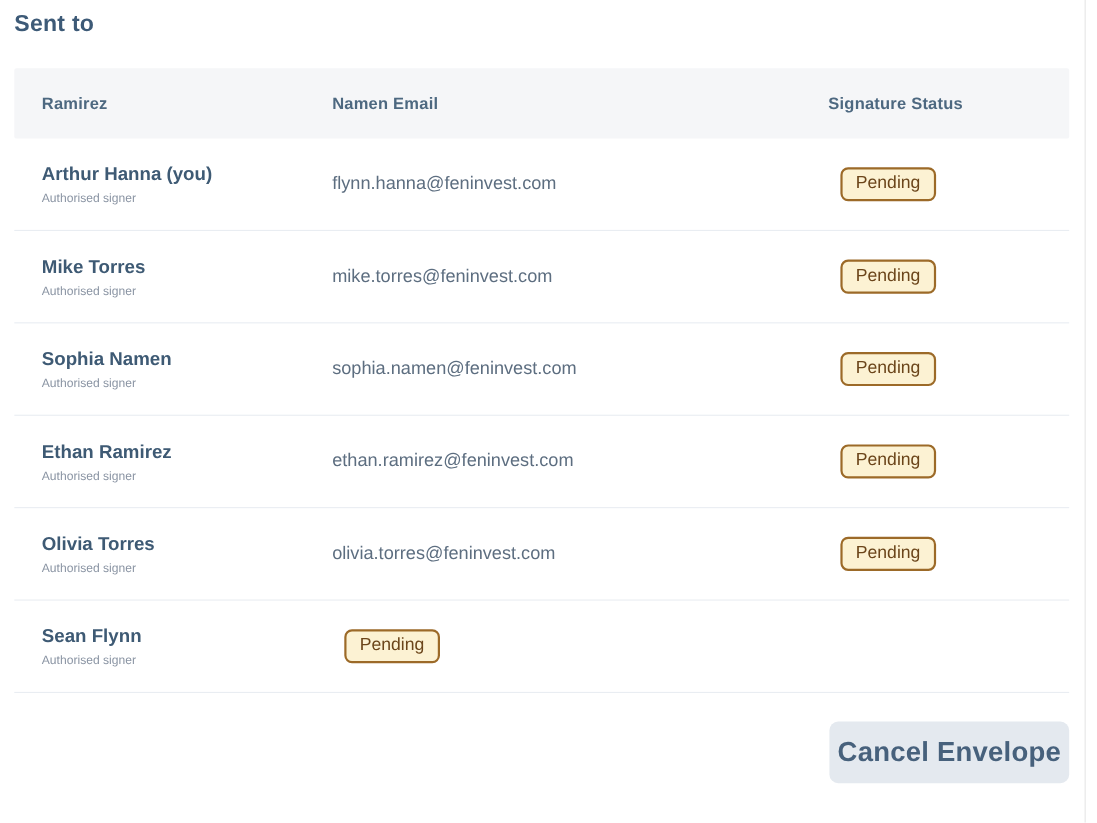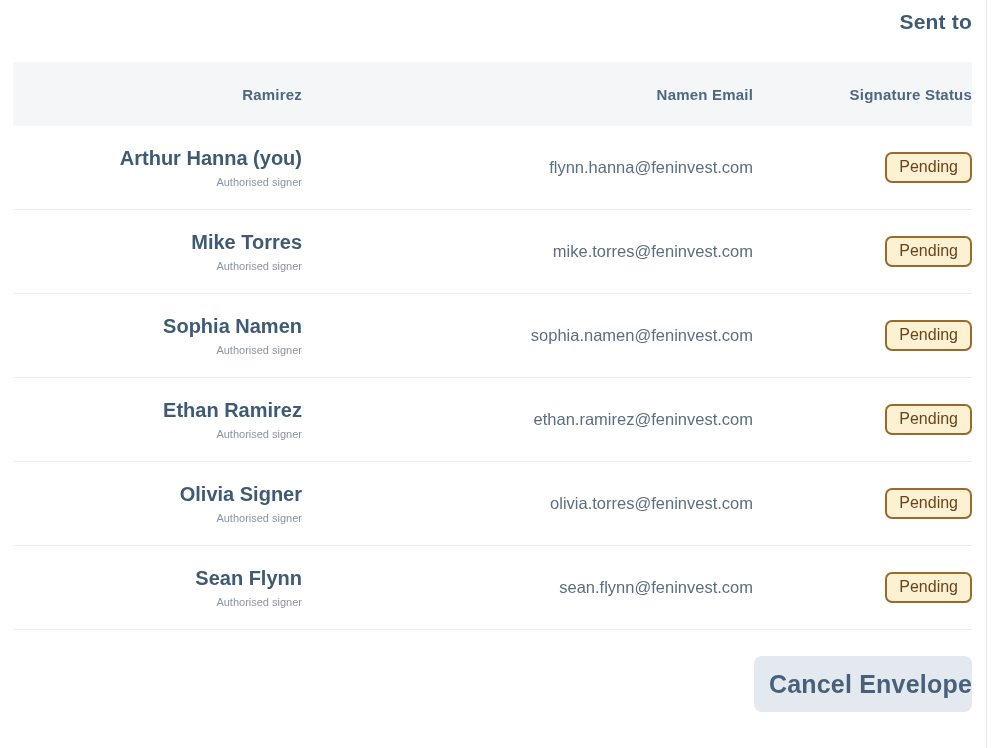--- a/index.html
+++ b/index.html
@@ -1,15 +1,15 @@
 <!DOCTYPE html>
 <html style="--title-color: #3d5a77; --header-bg: #f5f6f8; --header-text: #4d6880; --name-color: #3e5a74; --role-color: #8a94a3; --email-color: #5d6e80; --divider: #e9edf2; --badge-bg: #fcf2d3; --badge-border: #9c6a28; --badge-text: #6b451a; --button-bg: #e4e9ef; --button-text: #47617c;"><head>
 <meta charset="utf-8">
 <style>
-  * { margin: 0; padding: 0; box-sizing: border-box; text-align: right; }
+  * { margin: 0; padding: 0; box-sizing: border-box; }
   html, body {
     width: 997px; height: 748px;
     background: #ffffff;
     font-family: "Liberation Sans", "DejaVu Sans", sans-serif;
     overflow: hidden;
   }
   .page {
     position: relative;
     width: 997px; height: 748px;
   }
@@ -42,21 +42,21 @@
   .th:first-child { padding-left: 25px; }
   .row {
     display: grid;
     grid-template-columns: 289px 451px 1fr;
     align-items: center;
     height: 84px;
     border-bottom: 1px solid var(--divider, #e9edf2);
   }
   .name-cell { padding-left: 25px; }
   .signer-name {
-    font-size: 20px;
+    font-size: 17px;
     font-weight: 700;
     color: var(--name-color, #3e5a74);
     margin-bottom: 6px;
   }
   .signer-role {
     font-size: 11px;
     font-weight: 400;
     color: var(--role-color, #8a94a3);
   }
   .email-cell {
@@ -154,35 +154,34 @@
       <div class="signer-role">Authorised signer</div>
     </div>
     <div class="email-cell">ethan.ramirez@feninvest.com</div>
     <div class="status-cell">
       <span class="badge">Pending</span>
     </div>
   </div>
 
   <div class="row">
     <div class="name-cell">
-      <div class="signer-name">Olivia Signer</div>
+      <div class="signer-name">Olivia Torres</div>
       <div class="signer-role">Authorised signer</div>
     </div>
     <div class="email-cell">olivia.torres@feninvest.com</div>
     <div class="status-cell">
       <span class="badge">Pending</span>
     </div>
   </div>
 
   <div class="row">
     <div class="name-cell">
       <div class="signer-name">Sean Flynn</div>
       <div class="signer-role">Authorised signer</div>
     </div>
-    <div class="email-cell">sean.flynn@feninvest.com</div>
     <div class="status-cell">
       <span class="badge">Pending</span>
     </div>
   </div>
 </div>
     </div>
 
     <div class="footer">
       <button class="cancel-btn">Cancel Envelope</button>
     </div>

